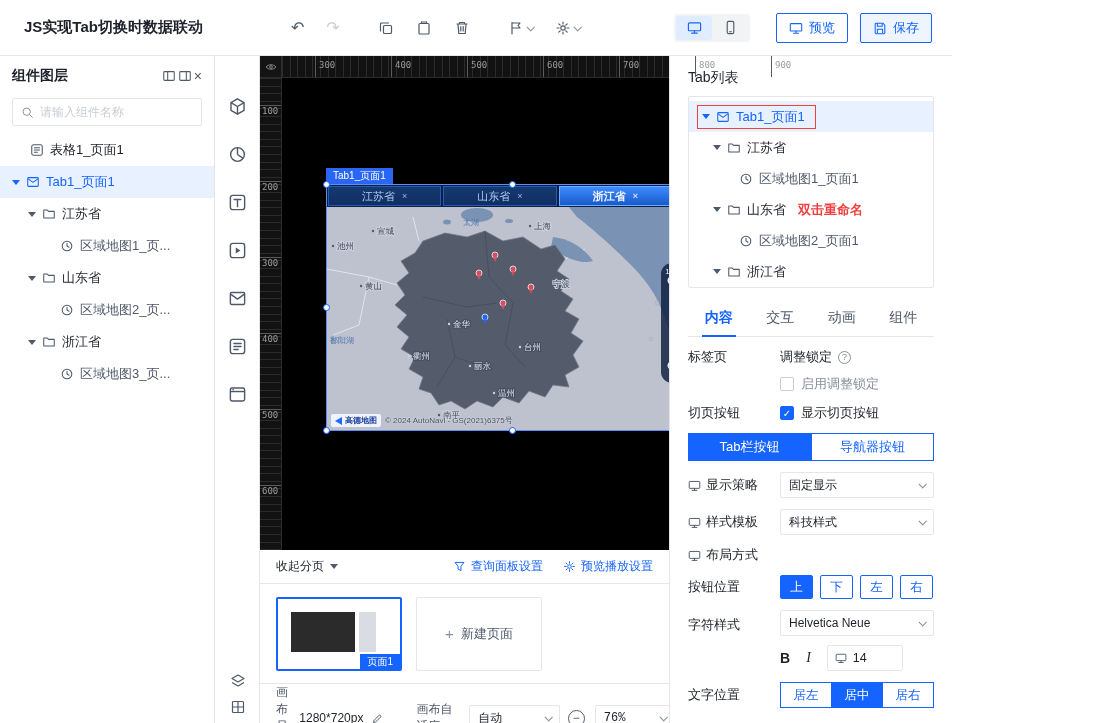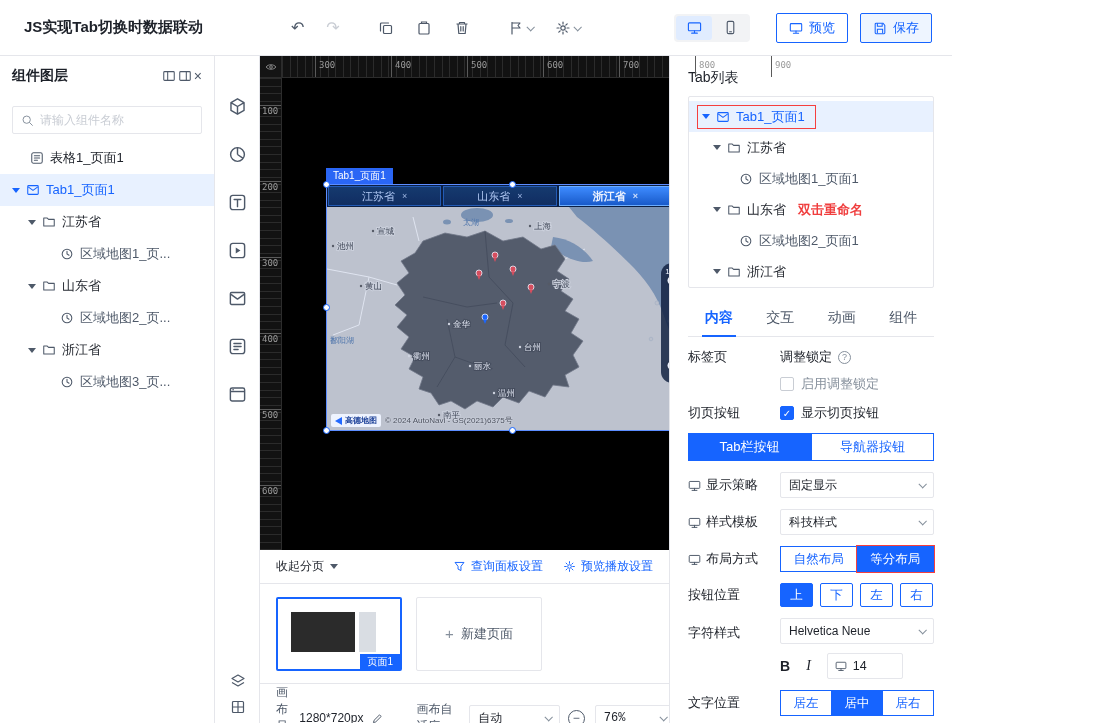--- a/index.html
+++ b/index.html
@@ -29,21 +29,21 @@
 
   
   .main { flex:1; display:flex; min-height:0; }
 
   
   .lp { width:215px; flex:none; border-right:1px solid #e5e6eb; display:flex; flex-direction:column; background:#fff; }
   .lp-head { height:40px; display:flex; align-items:center; padding:0 12px; gap:2px; }
   .lp-title { font-size:14px; font-weight:600; margin-right:auto; }
   .lp-head svg { width:14px; height:14px; color:#4e5969; }
   .lp-close { font-size:14px; color:#4e5969; background:none; border:none; line-height:1; }
-  .lp-search { margin:10px 12px 8px; height:28px; border:1px solid #e5e6eb; border-radius:2px; display:flex; align-items:center; gap:6px; padding:0 8px; }
+  .lp-search { margin:2px 12px 8px; height:28px; border:1px solid #e5e6eb; border-radius:2px; display:flex; align-items:center; gap:6px; padding:0 8px; }
   .lp-search svg { width:13px; height:13px; color:#86909c; flex:none; }
   .lp-search input { border:none; outline:none; flex:1; font-size:12px; min-width:0; color:#1d2129; }
   .lp-search input::placeholder { color:#c9cdd4; }
   .ltree { flex:1; overflow:hidden; }
   .lrow { height:32px; display:flex; align-items:center; gap:6px; padding-left:12px; font-size:13px; color:#1d2129; cursor:pointer; }
   .lrow svg { width:14px; height:14px; color:#4e5969; flex:none; }
   .lrow .lbl { white-space:nowrap; overflow:hidden; text-overflow:ellipsis; }
   .lrow.pl0 { padding-left:30px; }
   .lrow.pl1 { padding-left:28px; }
   .lrow.pl2 { padding-left:60px; color:#4e5969; }
@@ -793,26 +793,20 @@
           </div>
         </div>
 
         <div class="frow">
           <div class="flabel">
             <svg>
                 <use href="#i-monitor"></use>
               </svg>
             <span>布局方式</span>
           </div>
-          <div class="fctl">
-            <div class="segs">
-              <button class="sg">自然布局</button>
-              <button class="sg on redline">等分布局</button>
-            </div>
-          </div>
         </div>
 
         <div class="frow">
           <div class="flabel">按钮位置</div>
           <div class="fctl">
             <div class="posbtns">
               <button class="pb on">上</button>
               <button class="pb">下</button>
               <button class="pb">左</button>
               <button class="pb">右</button>

